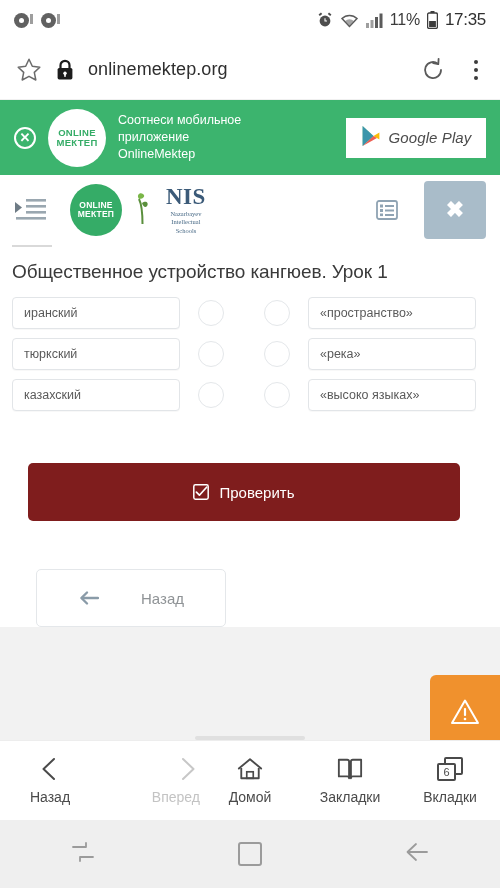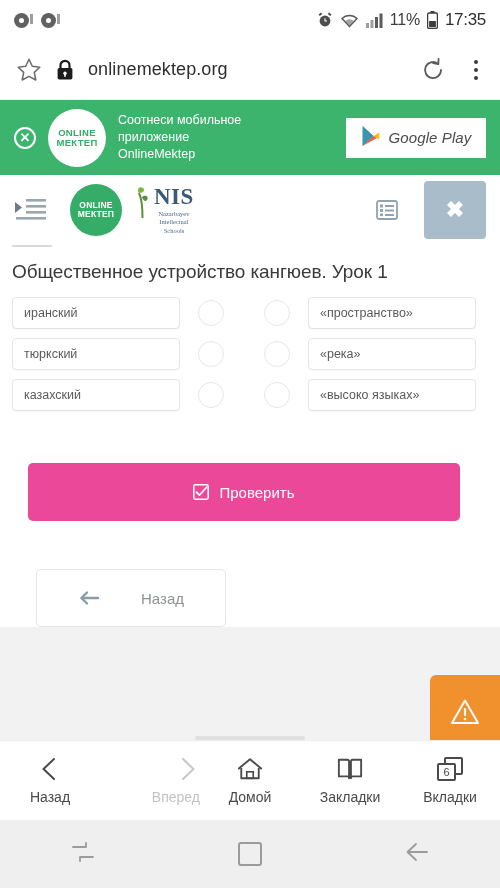--- a/index.html
+++ b/index.html
@@ -78,21 +78,21 @@
     height:70px; background:#ffffff; display:flex; align-items:center;
     padding:0 14px; gap:10px; position:relative;
   }
   .indent-ico { width:34px; height:26px; flex:none; }
   .om-logo {
     width:52px; height:52px; border-radius:50%; background:#35ac67; flex:none;
     display:flex; flex-direction:column; align-items:center; justify-content:center;
     line-height:1.05; margin-left:12px;
   }
   .om-logo span { color:#ffffff; font-size:8.5px; font-weight:bold; letter-spacing:.2px; }
-  .nis-logo { display:flex; align-items:flex-start; gap:3px; margin-left:2px; }
+  .nis-logo { display:flex; align-items:center; gap:15px; margin-left:2px; }
   .nis-name { font-family:"Liberation Serif", serif; font-size:23px; color:#3b5a78; font-weight:bold; letter-spacing:.5px; line-height:1; }
   .nis-sub { font-family:"Liberation Serif", serif; font-size:6.5px; color:#4a6b87; line-height:1.25; text-align:center; margin-top:2px; }
   .hdr-right { margin-left:auto; display:flex; align-items:center; }
   .list-ico { width:22px; height:22px; margin-right:26px; }
   .close-panel {
     width:62px; height:58px; background:#a9bcc9; border-radius:4px;
     display:flex; align-items:center; justify-content:center; color:#ffffff;
     font-size:22px; font-weight:bold;
   }
 
@@ -112,21 +112,21 @@
   .opt-left { width:168px; }
   .opt-right { width:168px; }
   .dot-node {
     width:26px; height:26px; border-radius:50%; border:1.5px solid #e4e7ea;
     background:#ffffff; flex:none;
   }
   .node-gap-left { margin-left:18px; }
   .node-gap-mid { margin-left:40px; margin-right:18px; }
 
   .check-btn {
-    margin:52px 16px 0 16px; height:58px; background:#ec4899; border-radius:5px;
+    margin:52px 16px 0 16px; height:58px; background:#7f1d1d; border-radius:5px;
     display:flex; align-items:center; justify-content:center; gap:10px;
     color:#ffffff; font-size:15px;
   }
   .chk-ico { width:16px; height:16px; }
 
   .back-btn {
     margin:48px 0 0 24px; width:190px; height:58px; background:#ffffff;
     border:1px solid #e4e7ea; border-radius:5px;
     display:flex; align-items:center; gap:42px; padding-left:42px;
     color:#8f9396; font-size:15px;

